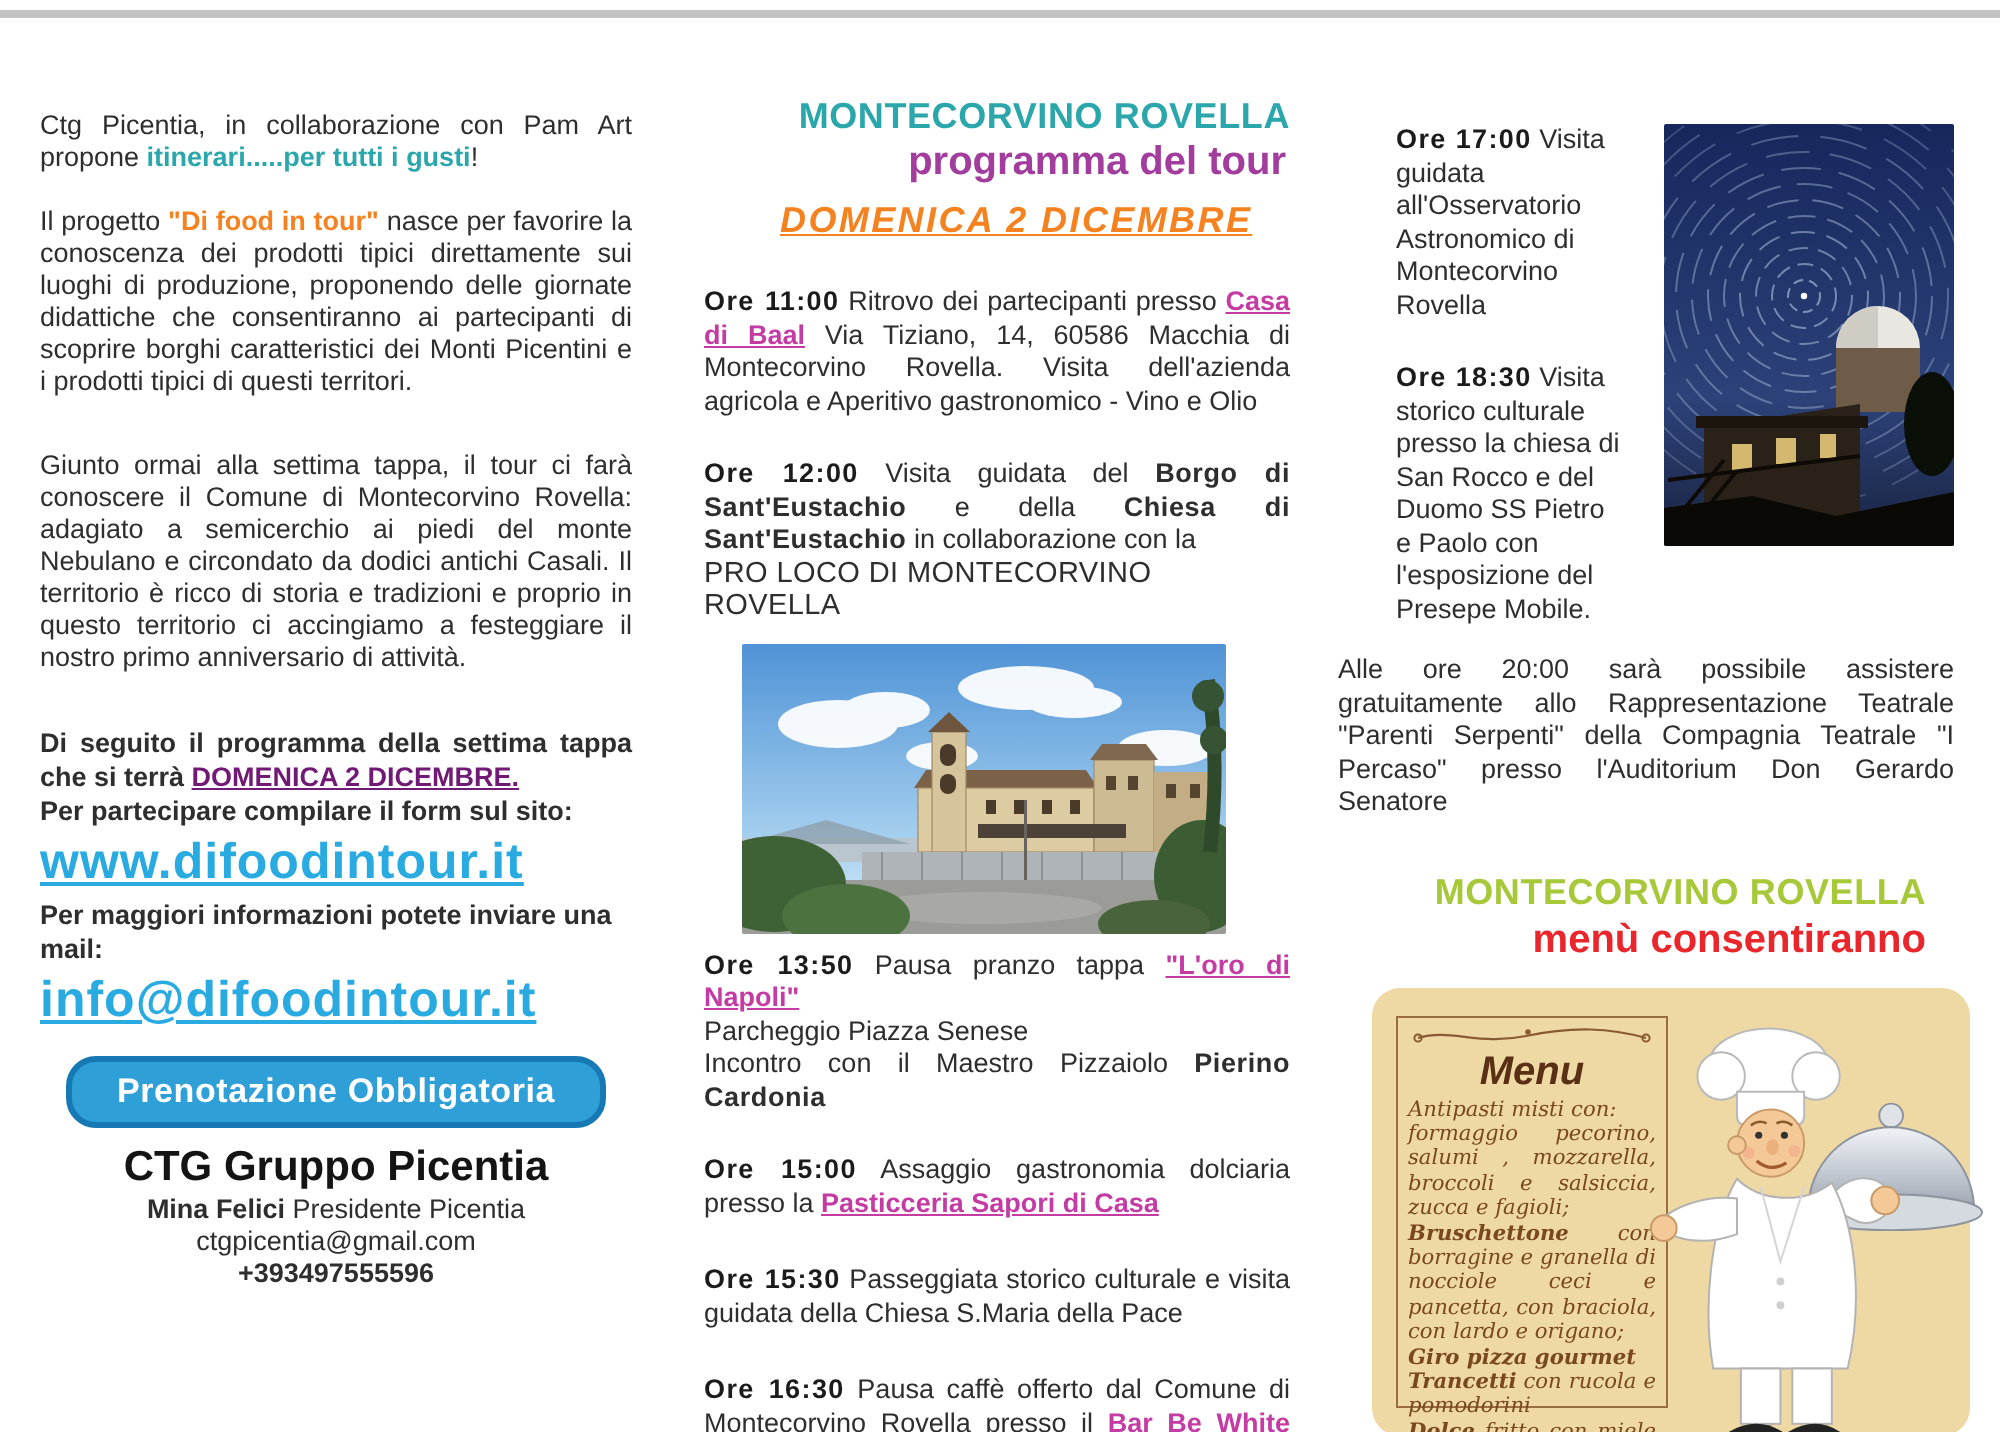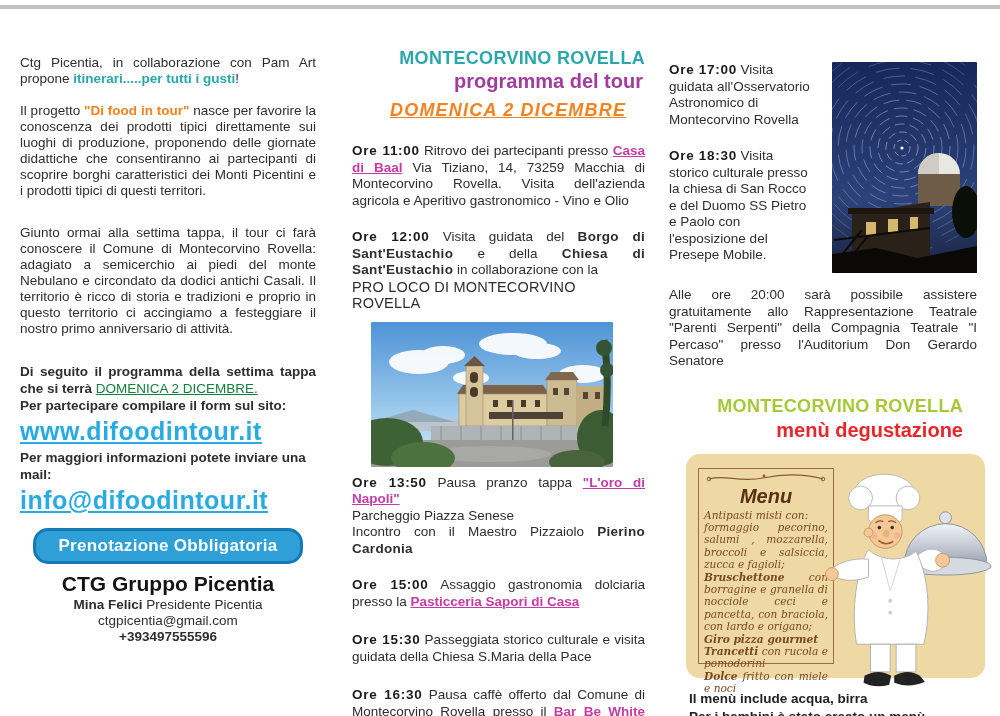--- a/index.html
+++ b/index.html
@@ -10,21 +10,21 @@
   .col-left{left:20px;top:55px;width:296px;}
   .col-mid{left:352px;top:48px;width:293px;}
   .col-right{left:669px;top:62px;width:308px;}
   p{margin:0;}
   .jz{text-align:justify;}
   .body{font-size:13.5px;line-height:16px;}
   .mt16{margin-top:16px;} .mt26{margin-top:26px;}
   .teal-b{color:#2ba7ac;font-weight:bold;}
   .orange-b{color:#f58220;font-weight:bold;}
   .bold{font-weight:bold;}
-  .orange-link{color:#15803d;font-weight:normal;text-decoration:underline;cursor:pointer;}
+  .orange-link{color:#701a75;font-weight:bold;text-decoration:underline;cursor:pointer;}
   .blk{display:block;}
   .body-b{font-size:13.5px;line-height:17px;font-weight:bold;}
   .big-link{display:block;font-size:25px;font-weight:bold;color:#29abe2;
             text-decoration:underline;margin:3px 0 3px;letter-spacing:.5px;cursor:pointer;}
   .badge{margin:13px auto 0;width:232px;background:#2f9fd8;border:3px solid #1779b4;
          border-radius:15px;color:#fff;font-weight:bold;font-size:17px;
          text-align:center;padding:5px 16px;letter-spacing:.3px;cursor:pointer;}
   .logo{display:flex;justify-content:center;align-items:center;margin-top:14px;gap:10px;}
   .logo-mark{position:relative;width:100px;height:72px;}
   .ctg{position:absolute;left:0;top:-6px;font-family:"DejaVu Sans",sans-serif;
@@ -43,21 +43,21 @@
             margin:7px 0 0 38px;text-decoration:underline;letter-spacing:1.2px;}
   .sched{font-size:13.5px;line-height:16.5px;text-align:justify;}
   .time{font-weight:800;letter-spacing:.7px;color:#1b1b1b;}
   .b{font-weight:800;letter-spacing:.3px;}
   .plink{color:#c43ba3;text-decoration:underline;font-weight:600;cursor:pointer;}
   .proloco{display:block;font-size:14.5px;letter-spacing:.2px;text-align:left;}
   .photo{display:block;border-radius:1px;}
   .church{margin:10px 0 0 19px;width:242px;height:145px;}
   .m-top8{margin-top:8px;} .m-top20{margin-top:20px;} .m-top22{margin-top:22px;}
   
-  .right-top{display:flex;gap:19px;}
+  .right-top{display:flex;gap:19px;margin-left:29px;}
   .right-top-text{width:156px;}
   .sched-left{text-align:left;}
   .obs{width:145px;height:211px;flex:none;}
   .theatre{margin-top:14px;}
   .right-title{font-size:18px;font-weight:800;color:#a6c839;text-align:right;
                margin:26px 14px 0 0;letter-spacing:.3px;}
   .right-sub{font-size:20px;font-weight:bold;color:#e9262c;text-align:right;margin:2px 14px 0 0;}
   .menu-card{position:relative;margin-top:12px;margin-left:17px;width:299px;height:224px;
              background:#eed9a4;border-radius:14px;}
   .menu-inner{position:absolute;left:12px;top:14px;width:136px;height:196px;
@@ -107,21 +107,21 @@
   <div class="contact bold">+393497555596</div>
 
 </section>
 
 <section class="col col-mid">
   <h1 class="mid-title">MONTECORVINO ROVELLA</h1>
   <h2 class="mid-sub">programma del tour</h2>
   <span class="mid-date">DOMENICA 2 DICEMBRE</span>
 
   <p class="sched m-top22">
-    <span class="time">Ore 11:00</span><span> Ritrovo dei partecipanti presso </span><a class="plink">Casa di Baal</a><span> Via Tiziano, 14, 73259 Macchia di Montecorvino Rovella. Visita dell'azienda agricola e Aperitivo gastronomico - Vino e Olio</span>
+    <span class="time">Ore 11:00</span><span> Ritrovo dei partecipanti presso </span><a class="plink">Casa di Baal</a><span> Via Tiziano, 14, 60586 Macchia di Montecorvino Rovella. Visita dell'azienda agricola e Aperitivo gastronomico - Vino e Olio</span>
   </p>
 
   <p class="sched m-top20">
     <span class="time">Ore 12:00</span><span> Visita guidata del </span><span class="b">Borgo di Sant'Eustachio</span><span> e della </span><span class="b">Chiesa di Sant'Eustachio</span><span> in collaborazione con la</span>
     <span class="proloco">PRO LOCO DI MONTECORVINO ROVELLA</span>
   </p>
 
   <svg class="photo church" viewBox="0 0 242 145">
     <defs>
       <linearGradient id="sky" x1="0" y1="0" x2="0" y2="1">
@@ -257,21 +257,21 @@
           <line x1="2" y1="178" x2="98" y2="166"></line>
         </g>
       <polygon points="0,211 0,192 44,186 86,196 145,184 145,211" fill="#0b0906"></polygon>
       <ellipse cx="134" cy="150" rx="14" ry="26" fill="#0a0f08"></ellipse>
     </svg>
   </div>
 
   <p class="sched theatre">Alle ore 20:00 sarà possibile assistere gratuitamente allo Rappresentazione Teatrale "Parenti Serpenti" della Compagnia Teatrale "I Percaso" presso l'Auditorium Don Gerardo Senatore</p>
 
   <h1 class="right-title">MONTECORVINO ROVELLA</h1>
-  <h2 class="right-sub">menù degustazione</h2>
+  <h2 class="right-sub">menù consentiranno</h2>
 
   <div class="menu-card">
     <div class="menu-inner">
       <svg class="flourish" viewBox="0 0 122 12">
         <path d="M4,7 C20,2 34,11 58,6 S100,2 118,7" fill="none" stroke="#8a5a32" stroke-width="1.1"></path>
         <circle cx="4" cy="7" r="1.8" fill="none" stroke="#8a5a32" stroke-width="1"></circle>
         <circle cx="118" cy="7" r="1.8" fill="none" stroke="#8a5a32" stroke-width="1"></circle>
         <circle cx="59" cy="4" r="1.4" fill="#8a5a32"></circle>
       </svg>
       <div class="menu-title">Menu</div>

